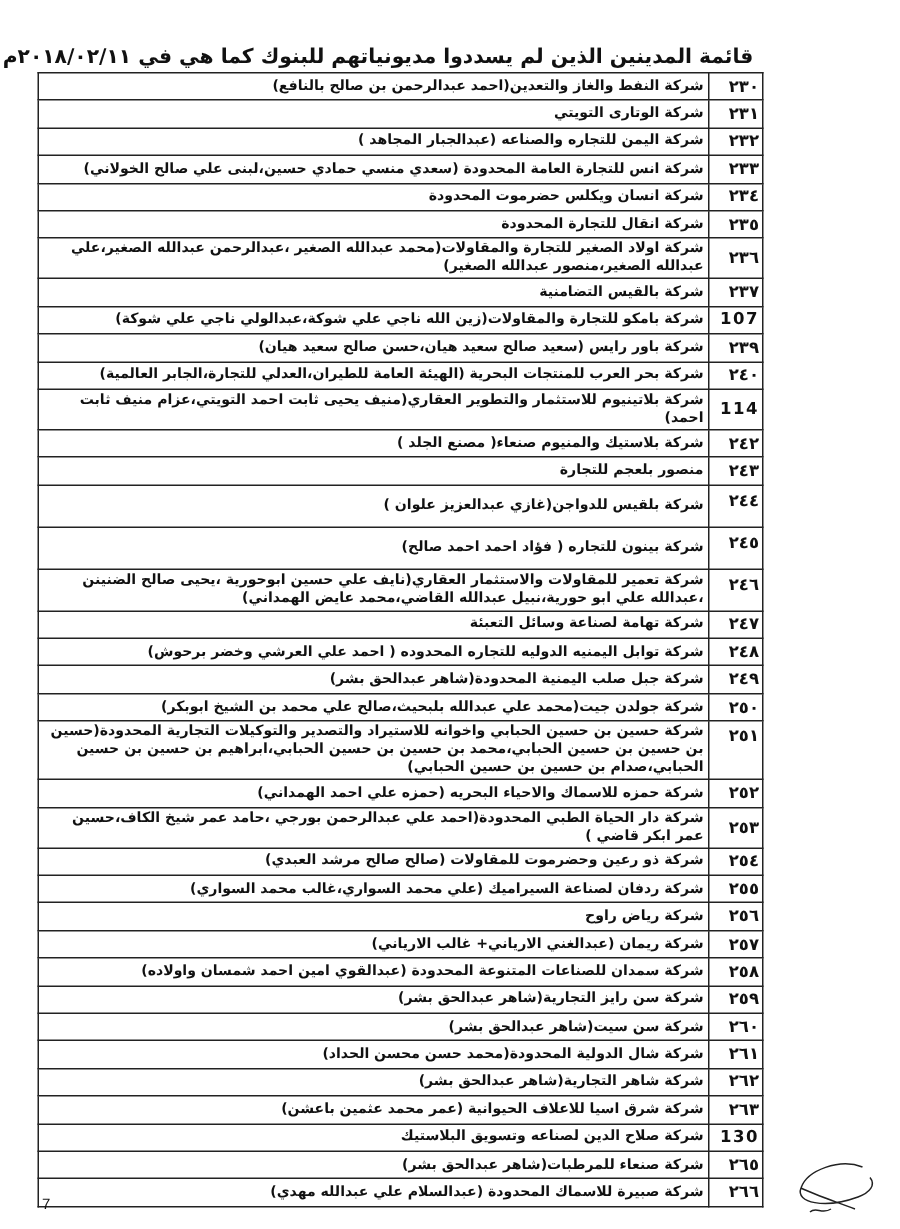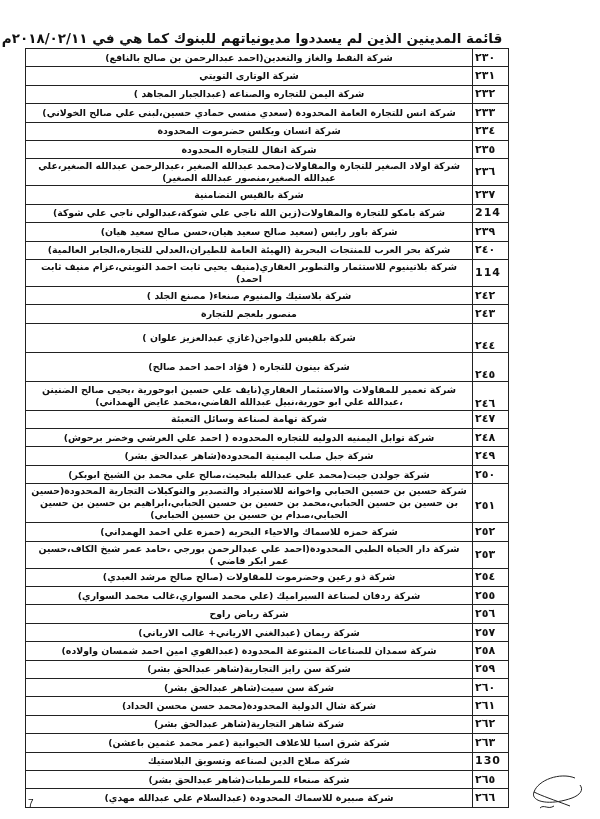--- a/index.html
+++ b/index.html
@@ -1,24 +1,24 @@
 <!DOCTYPE html>
 <html><head>
 <meta charset="utf-8">
 <style>
   html, body { margin:0; padding:0; background:#ffffff; }
   body { width:600px; height:819px; position:relative; overflow:hidden; font-family:"DejaVu Sans", sans-serif; color:#111; }
   .title { position:absolute; top:30px; left:0; width:504px; text-align:center; direction:rtl; font-size:13.5px; font-weight:bold; letter-spacing:-0.2px; }
   table { position:absolute; top:48px; left:25px; width:484px; border-collapse:collapse; direction:rtl; table-layout:fixed; }
   td { border:1px solid #222; font-size:9.4px; font-weight:bold; line-height:12px; vertical-align:middle; }
-  td.num { width:31px; text-align:left; font-size:11px; letter-spacing:1px; padding:0 2px; }
-  td.txt { text-align:center; padding:1px 3px 1px 3px; }
+  td.num { width:31px; text-align:right; font-size:11px; letter-spacing:1px; padding:0 2px; }
+  td.txt { text-align:right; padding:1px 3px 1px 3px; }
   tr { height:18.4px; }
   tr.tall { height:28px; }
-  tr.tall td.num { vertical-align:top; padding-top:16px; }
+  tr.tall td.num { vertical-align:top; padding-top:4px; }
   .pageno { position:absolute; left:28px; top:798px; font-size:10px; font-family:"Liberation Sans", sans-serif; }
   .sig { position:absolute; left:520px; top:770px; width:70px; height:45px; }
 </style>
 </head>
 <body>
 
 <div class="title">قائمة المدينين الذين لم يسددوا مديونياتهم للبنوك كما هي في ٢٠١٨/٠٢/١١م</div>
 
 <table>
   <tbody id="rows">
@@ -48,21 +48,21 @@
       </tr>
       <tr>
         <td class="num">٢٣٦</td>
         <td class="txt">شركة اولاد الصغير للتجارة والمقاولات(محمد عبدالله الصغير ،عبدالرحمن عبدالله الصغير،علي عبدالله الصغير،منصور عبدالله الصغير)</td>
       </tr>
       <tr>
         <td class="num">٢٣٧</td>
         <td class="txt">شركة بالقيس التضامنية</td>
       </tr>
       <tr>
-        <td class="num">214</td>
+        <td class="num">107</td>
         <td class="txt">شركة بامكو للتجارة والمقاولات(زين الله ناجي علي شوكة،عبدالولي ناجي علي شوكة)</td>
       </tr>
       <tr>
         <td class="num">٢٣٩</td>
         <td class="txt">شركة باور رايس (سعيد صالح سعيد هيان،حسن صالح سعيد هيان)</td>
       </tr>
       <tr>
         <td class="num">٢٤٠</td>
         <td class="txt">شركة بحر العرب للمنتجات البحرية (الهيئة العامة للطيران،العدلي للتجارة،الجابر العالمية)</td>
       </tr>

